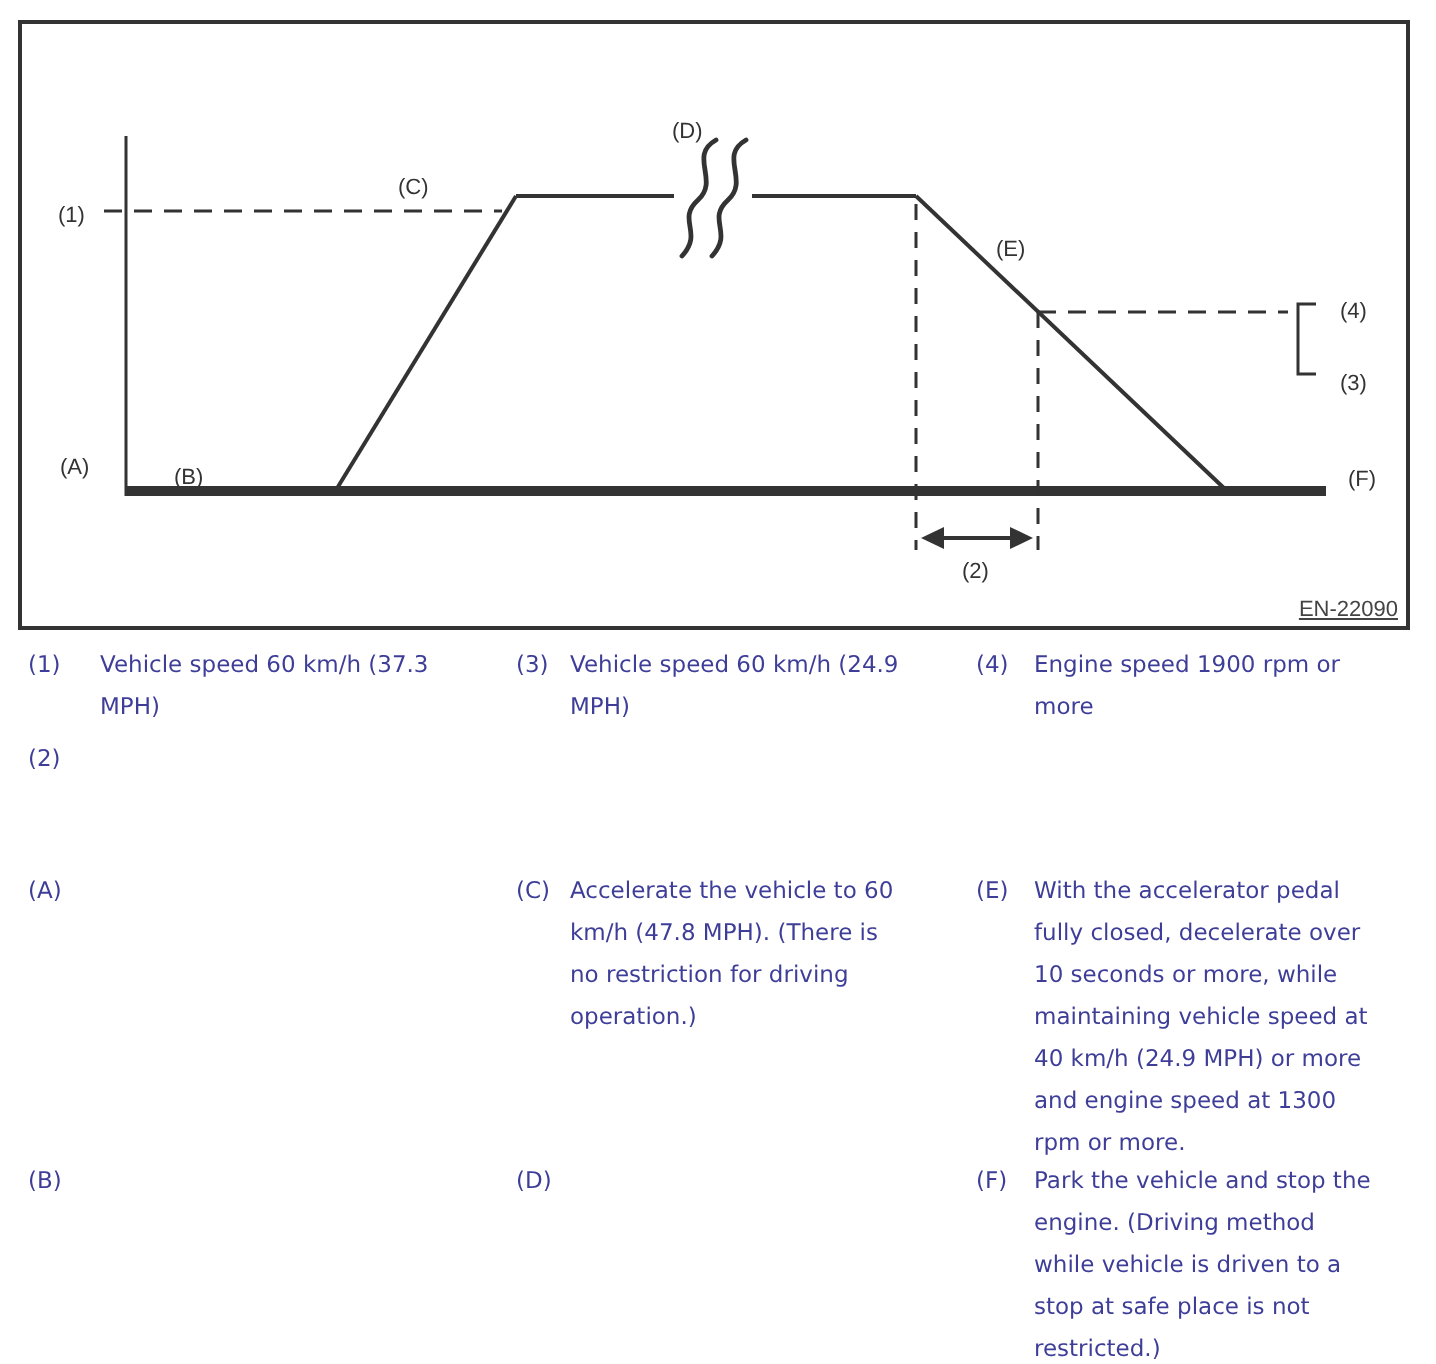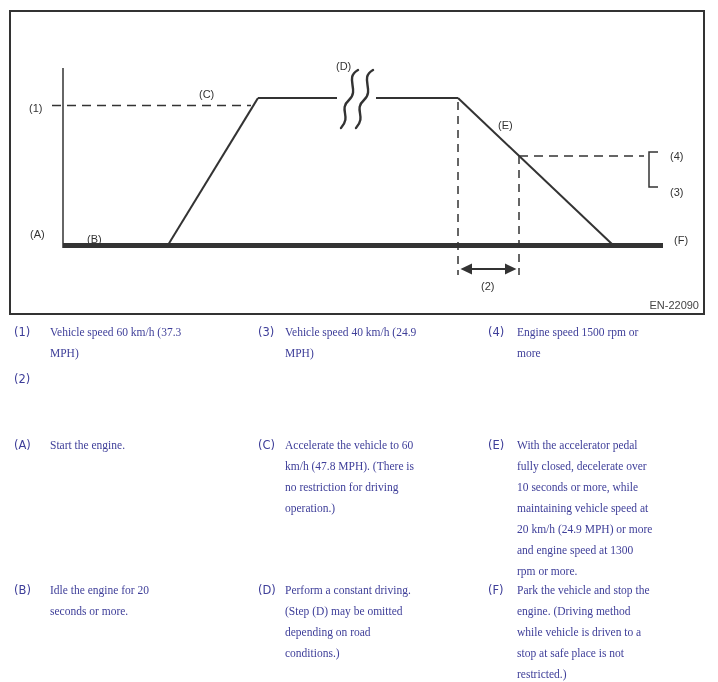--- a/index.html
+++ b/index.html
@@ -21,39 +21,40 @@
   .callout{
     position:absolute;
     font:11px "Liberation Sans","DejaVu Sans",sans-serif;
     color:#333333;
     white-space:nowrap;
   }
   .figcode{
     position:absolute;right:4px;bottom:2px;
     font:11px "Liberation Sans","DejaVu Sans",sans-serif;
     color:#444444;
+    text-decoration:underline;
   }
   
   .legend{
     margin-top:5px;
     display:grid;
     grid-template-columns:258px 230px 230px;
     grid-template-rows:113px 145px auto;
     font-size:11.5px;
     line-height:21px;
     color:#3e3e99;
   }
   .cell{padding-top:2px;}
   .cell.c1{padding-left:14px;}
   .item{display:flex;align-items:flex-start;}
   .item + .item{margin-top:5px;}
   .key{flex:0 0 36px;}
   .c2 .key{flex:0 0 27px;}
   .c3 .key{flex:0 0 29px;}
-  .txt{white-space:pre-line;max-width:200px;font-family:Liberation Serif, serif;}
+  .txt{white-space:pre-line;max-width:200px;}
 </style>
 </head>
 <body>
 
 <div class="figure">
   <svg width="696" height="305" viewBox="0 0 696 305">
 
     <line x1="54" y1="58" x2="54" y2="238" stroke="#333333" stroke-width="1.5"></line>
 
     <line x1="54" y1="235.5" x2="654" y2="235.5" stroke="#333333" stroke-width="5"></line>
@@ -106,74 +107,67 @@
       <span class="txt">Vehicle speed 60 km/h (37.3
 MPH)</span>
     </div>
     <div class="item">
       <span class="key">(2)</span>
     </div>
   </div>
   <div class="cell c2">
     <div class="item">
       <span class="key">(3)</span>
-      <span class="txt">Vehicle speed 40 km/h (24.9
+      <span class="txt">Vehicle speed 60 km/h (24.9
 MPH)</span>
     </div>
   </div>
   <div class="cell c3">
     <div class="item">
       <span class="key">(4)</span>
-      <span class="txt">Engine speed 1500 rpm or
+      <span class="txt">Engine speed 1900 rpm or
 more</span>
     </div>
   </div>
 
   <div class="cell c1">
     <div class="item">
       <span class="key">(A)</span>
-      <span class="txt">Start the engine.</span>
     </div>
   </div>
   <div class="cell c2">
     <div class="item">
       <span class="key">(C)</span>
       <span class="txt">Accelerate the vehicle to 60
 km/h (47.8 MPH). (There is
 no restriction for driving
 operation.)</span>
     </div>
   </div>
   <div class="cell c3">
     <div class="item">
       <span class="key">(E)</span>
       <span class="txt">With the accelerator pedal
 fully closed, decelerate over
 10 seconds or more, while
 maintaining vehicle speed at
-20 km/h (24.9 MPH) or more
+40 km/h (24.9 MPH) or more
 and engine speed at 1300
 rpm or more.</span>
     </div>
   </div>
 
   <div class="cell c1">
     <div class="item">
       <span class="key">(B)</span>
-      <span class="txt">Idle the engine for 20
-seconds or more.</span>
     </div>
   </div>
   <div class="cell c2">
     <div class="item">
       <span class="key">(D)</span>
-      <span class="txt">Perform a constant driving.
-(Step (D) may be omitted
-depending on road
-conditions.)</span>
     </div>
   </div>
   <div class="cell c3">
     <div class="item">
       <span class="key">(F)</span>
       <span class="txt">Park the vehicle and stop the
 engine. (Driving method
 while vehicle is driven to a
 stop at safe place is not
 restricted.)</span>

